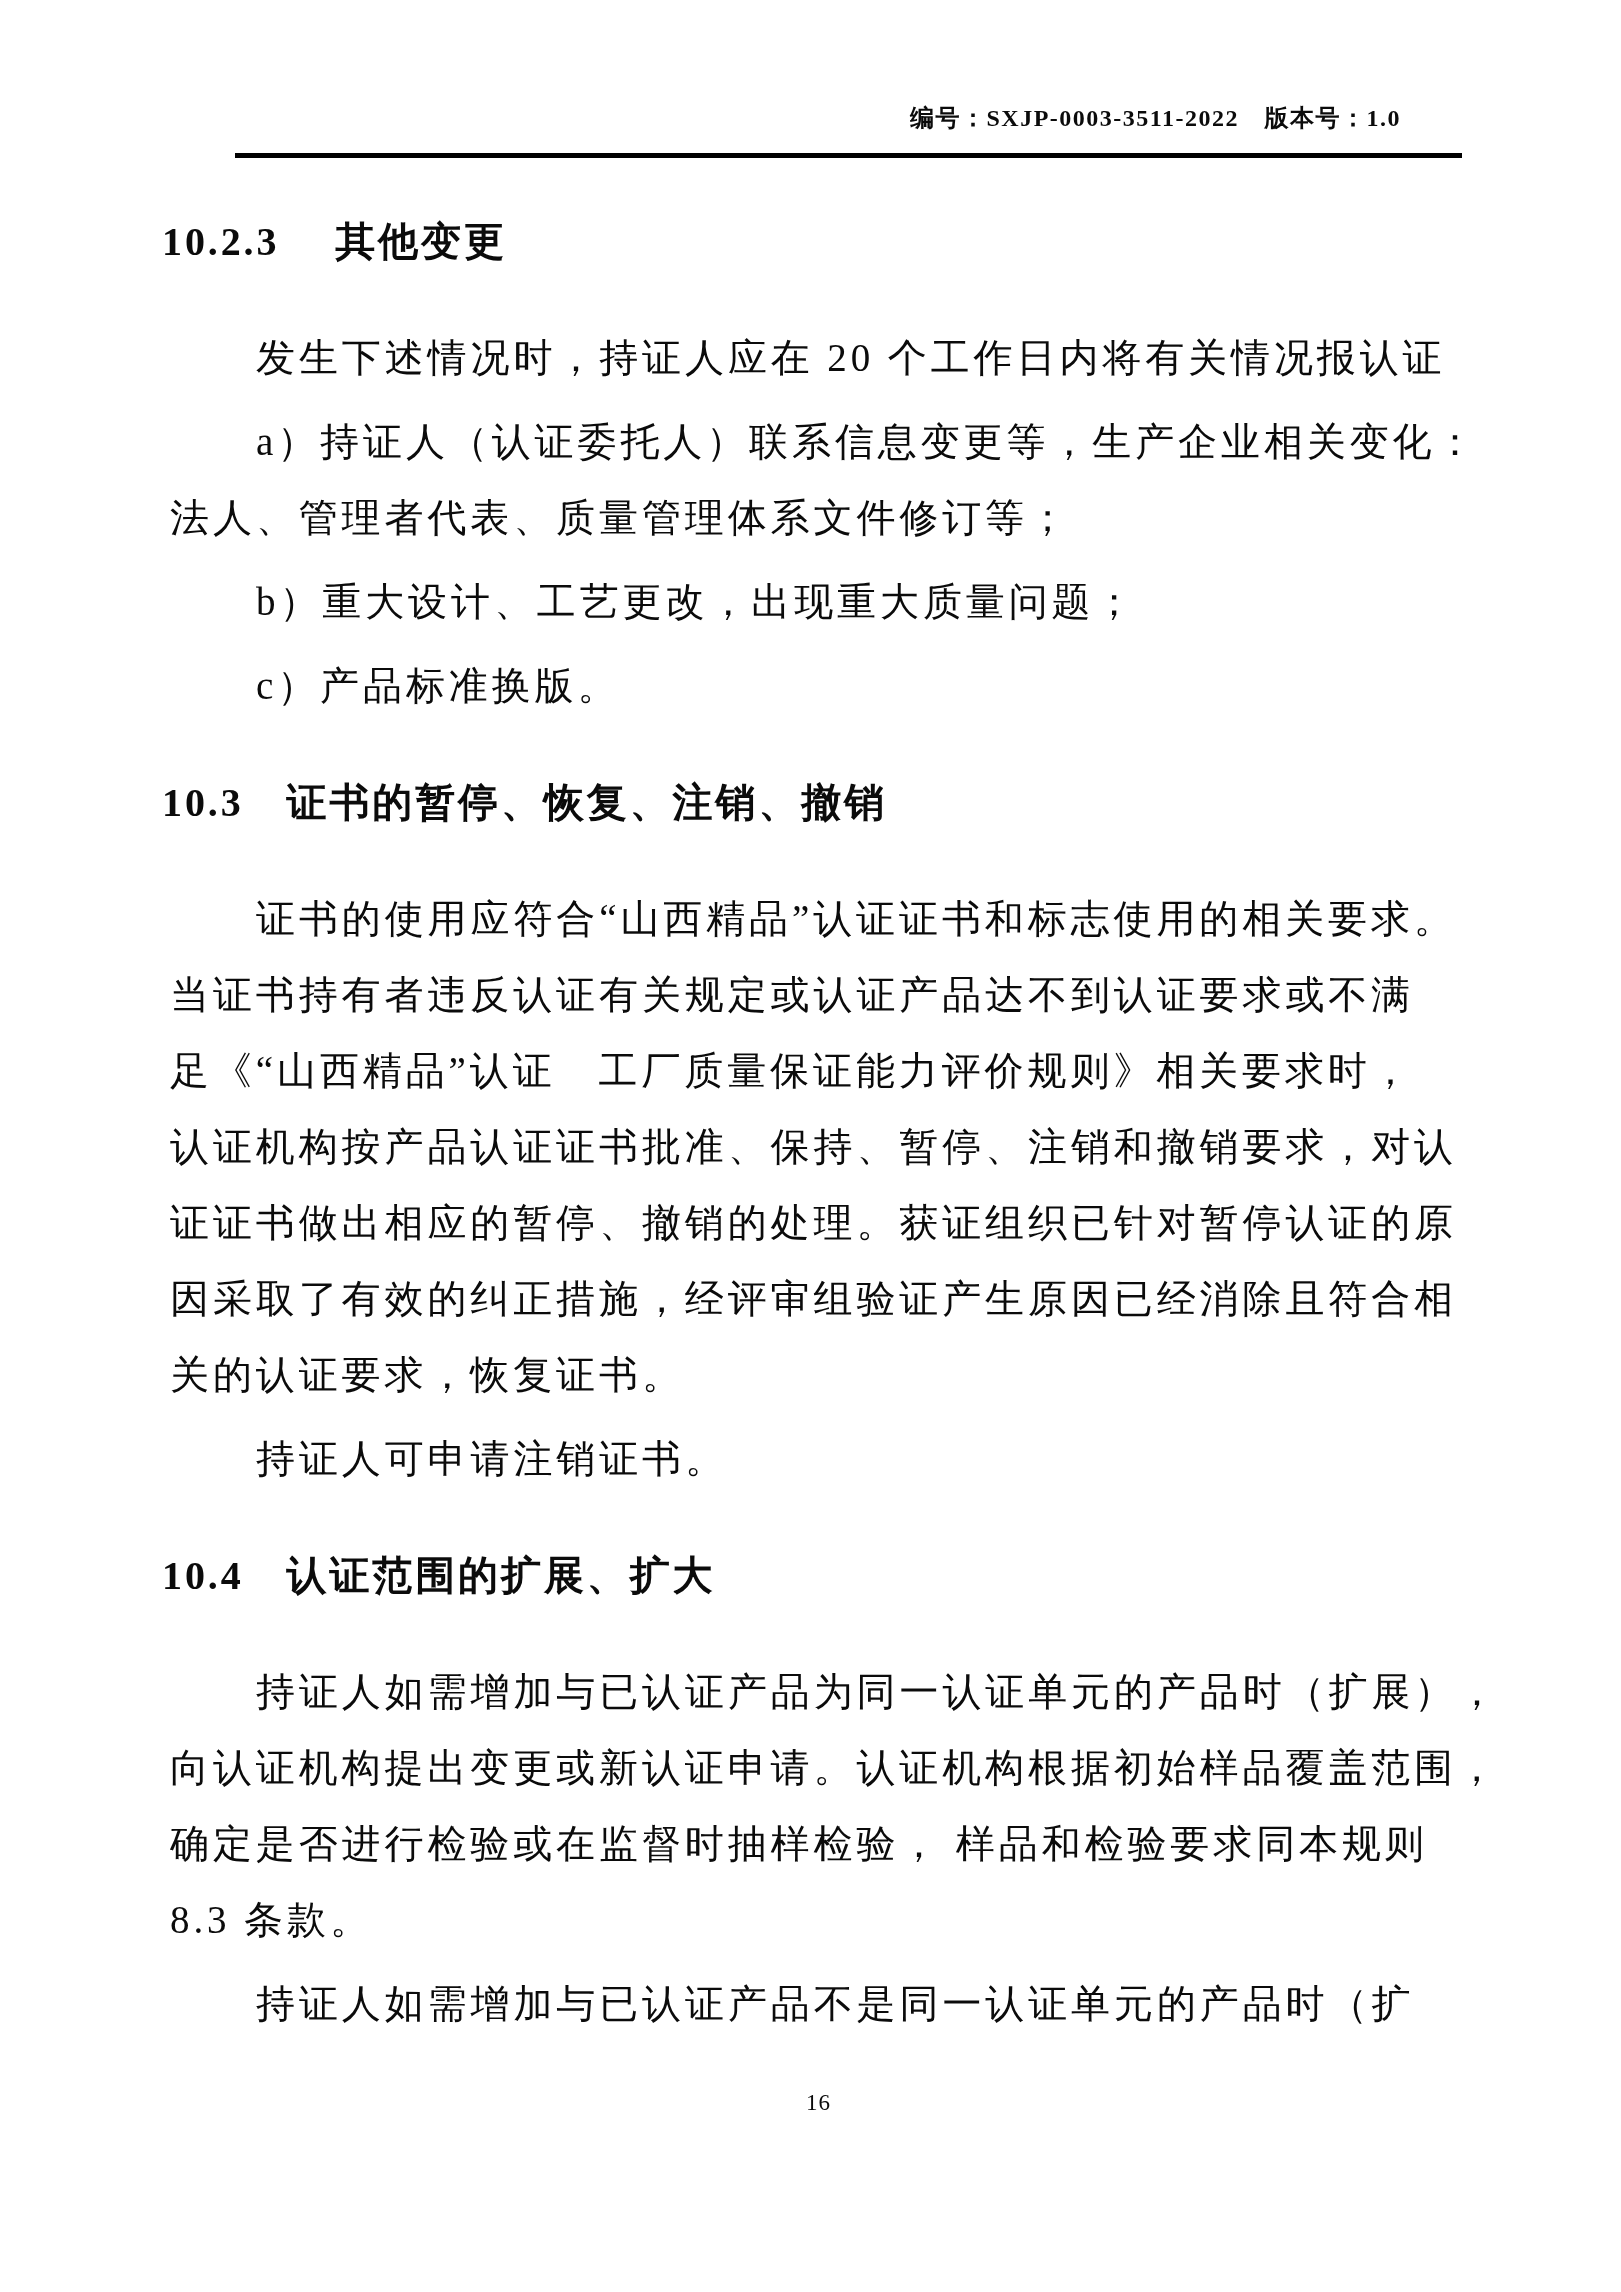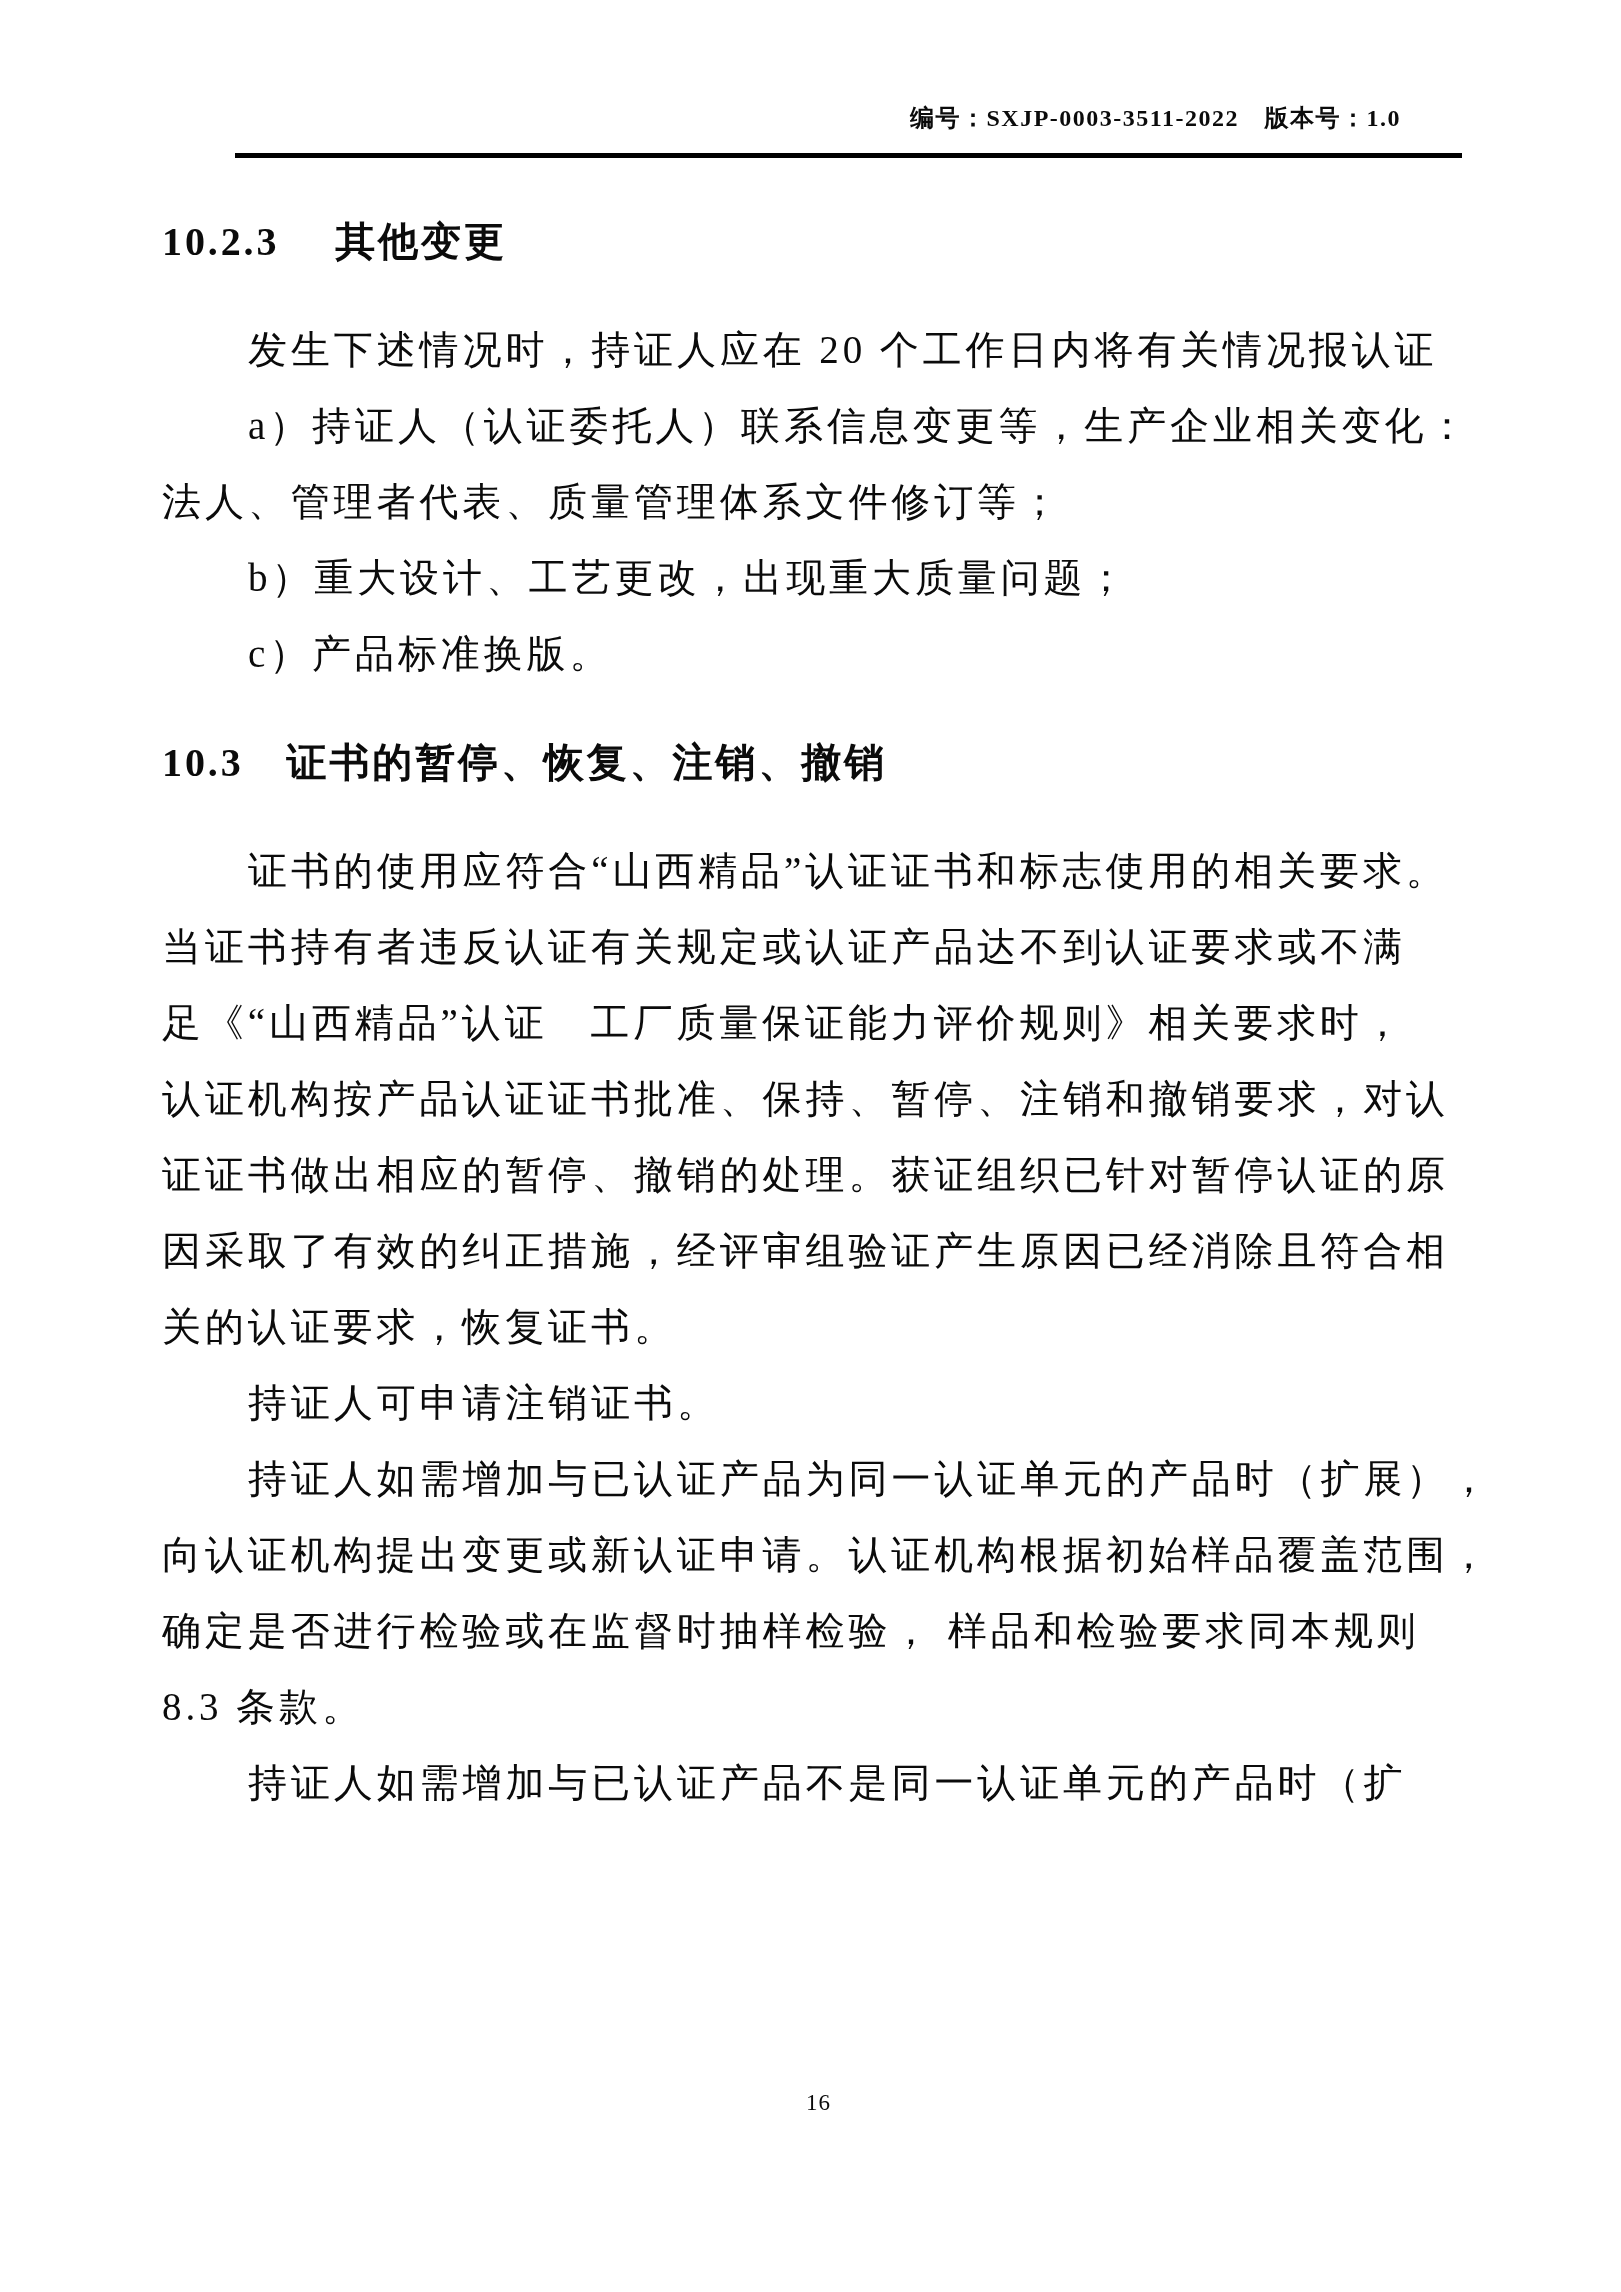--- a/index.html
+++ b/index.html
@@ -19,21 +19,21 @@
     background:#000;
   }
   .doc{
     position:absolute;left:162px;top:171px;width:1304px;
   }
   .sec-heading{
     height:141px;line-height:141px;
     font-size:40px;font-weight:700;letter-spacing:2.9px;
     white-space:nowrap;
   }
-  .paragraph{margin:0;}
+  .paragraph{margin:8px;}
   .body-line{
     height:76px;line-height:76px;
     font-size:39px;letter-spacing:3.9px;
     white-space:nowrap;
   }
   .body-line.first{text-indent:86px;}
   .page-footer{
     position:absolute;top:2090px;left:8px;width:100%;
     text-align:center;font-size:23px;letter-spacing:1px;
   }
@@ -66,20 +66,21 @@
       <div class="body-line">当证书持有者违反认证有关规定或认证产品达不到认证要求或不满</div>
       <div class="body-line">足《“山西精品”认证　工厂质量保证能力评价规则》相关要求时，</div>
       <div class="body-line">认证机构按产品认证证书批准、保持、暂停、注销和撤销要求，对认</div>
       <div class="body-line">证证书做出相应的暂停、撤销的处理。获证组织已针对暂停认证的原</div>
       <div class="body-line">因采取了有效的纠正措施，经评审组验证产生原因已经消除且符合相</div>
       <div class="body-line">关的认证要求，恢复证书。</div>
     </div>
     <div class="paragraph">
       <div class="body-line first">持证人可申请注销证书。</div>
     </div>
+    <div class="sec-heading">10.4　认证范围的扩展、扩大</div>
     <div class="paragraph">
       <div class="body-line first">持证人如需增加与已认证产品为同一认证单元的产品时（扩展），</div>
       <div class="body-line">向认证机构提出变更或新认证申请。认证机构根据初始样品覆盖范围，</div>
       <div class="body-line">确定是否进行检验或在监督时抽样检验， 样品和检验要求同本规则</div>
       <div class="body-line">8.3 条款。</div>
     </div>
     <div class="paragraph">
       <div class="body-line first">持证人如需增加与已认证产品不是同一认证单元的产品时（扩</div>
     </div>
   </div>

